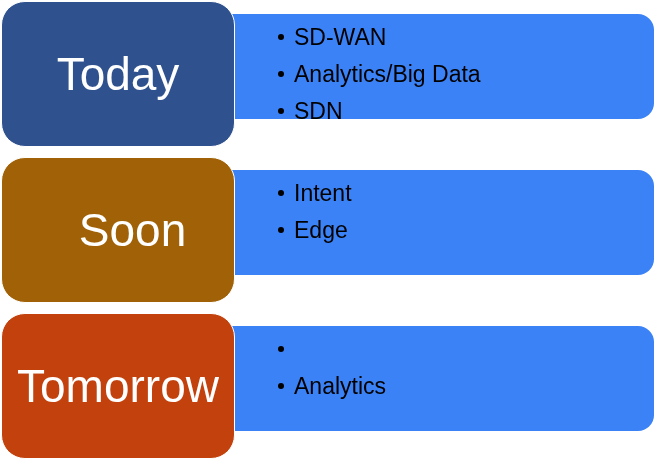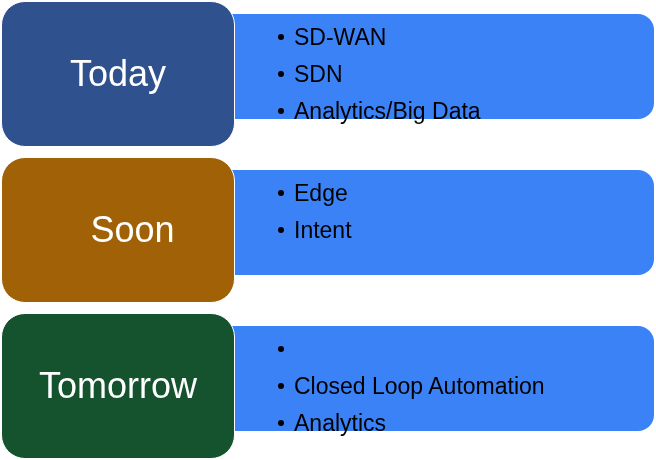--- a/index.html
+++ b/index.html
@@ -8,54 +8,53 @@
     .row { position: absolute; left: 0; width: 656px; height: 147px; }
     .panel { position: absolute; left: 228px; top: 13px; width: 426px; height: 105px;
              background: #3b82f6; border-radius: 0 16px 16px 0; }
     .panel ul { list-style: none; margin: 0; padding: 0; position: absolute; left: 50px; top: 5px; }
     .panel li { font-size: 23px; color: #000; height: 37px; line-height: 37px; white-space: nowrap; }
     .bullet { display: inline-block; width: 6px; height: 6px; border-radius: 50%; background: #000;
               vertical-align: middle; margin-right: 10px; position: relative; top: -2px; }
     .label-box { position: absolute; left: 1px; top: 0; width: 234px; height: 146px;
                  border-radius: 24px; display: flex; align-items: center; justify-content: center;
                  border: 1px solid #ffffff; box-sizing: border-box; }
-    .label-box span { color: #ffffff; font-size: 36px; }
+    .label-box span { color: #ffffff; font-size: 46px; }
   </style>
 </head>
 <body>
 
 <div class="row" style="top:1px;">
   <div class="panel">
     <ul>
       <li><span class="bullet"></span><span>SD-WAN</span></li>
+      <li><span class="bullet"></span><span>Analytics/Big Data</span></li>
       <li><span class="bullet"></span><span>SDN</span></li>
-      <li><span class="bullet"></span><span>Analytics/Big Data</span></li>
     </ul>
   </div>
   <div class="label-box" style="background:#2F528F;">
     <span>Today</span>
   </div>
 </div>
 
 <div class="row" style="top:157px;">
   <div class="panel">
     <ul>
+      <li><span class="bullet"></span><span>Intent</span></li>
       <li><span class="bullet"></span><span>Edge</span></li>
-      <li><span class="bullet"></span><span>Intent</span></li>
     </ul>
   </div>
   <div class="label-box" style="background:#a16207;padding-left:29px;">
     <span>Soon</span>
   </div>
 </div>
 
 <div class="row" style="top:313px;">
   <div class="panel">
     <ul>
       <li><span class="bullet"></span></li>
-      <li><span class="bullet"></span><span>Closed Loop Automation</span></li>
       <li><span class="bullet"></span><span>Analytics</span></li>
     </ul>
   </div>
-  <div class="label-box" style="background:#14532d;">
+  <div class="label-box" style="background:#c2410c;">
     <span>Tomorrow</span>
   </div>
 </div>
 
 </body></html>

